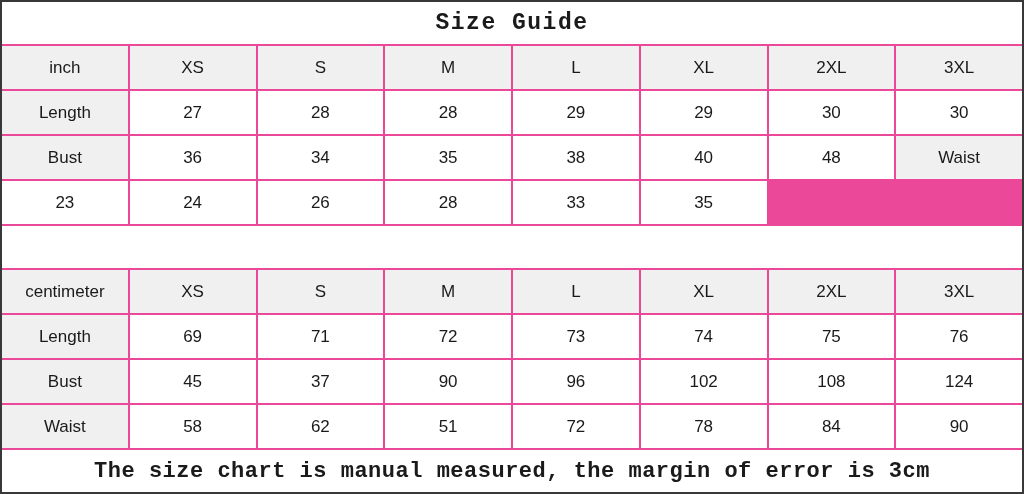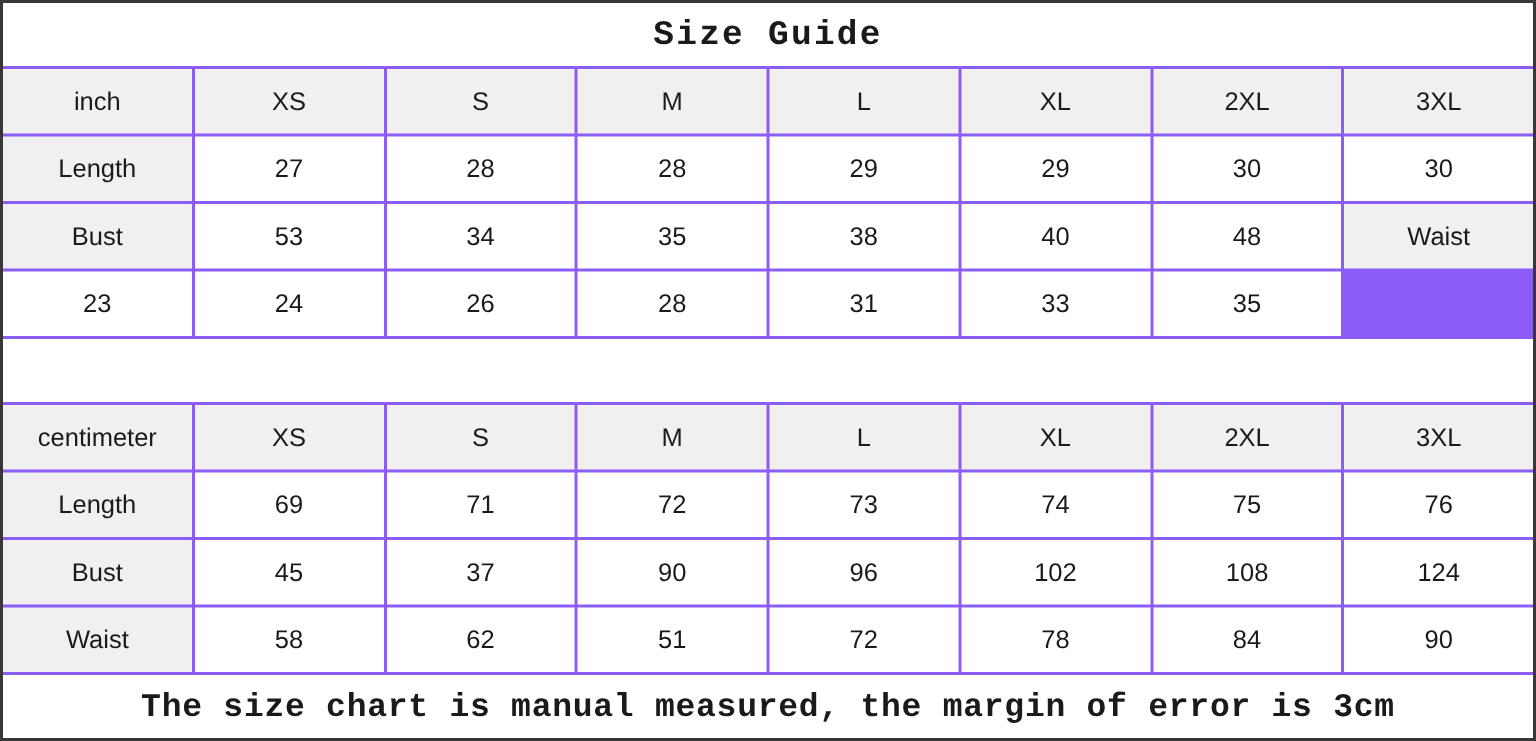--- a/index.html
+++ b/index.html
@@ -1,18 +1,18 @@
 <!DOCTYPE html>
 <html><head>
 <meta charset="utf-8">
 <style>
   html,body{margin:0;padding:0;background:#fff;}
   .sheet{
     width:1024px;height:494px;box-sizing:border-box;
-    border:2px solid #383838;background:#8b5cf6;
+    border:2px solid #383838;background:#ec4899;
     display:grid;
     grid-template-columns:repeat(8,1fr);
     grid-template-rows:42px 43px 43px 43px 43px 42px 43px 43px 43px 43px 42px;
     gap:2px;
     font-family:"Liberation Sans","DejaVu Sans",sans-serif;
     color:#1a1a1a;
   }
   .cell{
     background:#ffffff;
     display:flex;align-items:center;justify-content:center;
@@ -47,33 +47,32 @@
   <div class="cell hdr">Length</div>
   <div class="cell">27</div>
   <div class="cell">28</div>
   <div class="cell">28</div>
   <div class="cell">29</div>
   <div class="cell">29</div>
   <div class="cell">30</div>
   <div class="cell">30</div>
 
   <div class="cell hdr">Bust</div>
-  <div class="cell">53</div>
+  <div class="cell">36</div>
   <div class="cell">34</div>
   <div class="cell">35</div>
   <div class="cell">38</div>
   <div class="cell">40</div>
   <div class="cell">48</div>
 
   <div class="cell hdr">Waist</div>
   <div class="cell">23</div>
   <div class="cell">24</div>
   <div class="cell">26</div>
   <div class="cell">28</div>
-  <div class="cell">31</div>
   <div class="cell">33</div>
   <div class="cell">35</div>
 
   <div class="cell span"></div>
 
   <div class="cell hdr">centimeter</div>
   <div class="cell hdr">XS</div>
   <div class="cell hdr">S</div>
   <div class="cell hdr">M</div>
   <div class="cell hdr">L</div>

